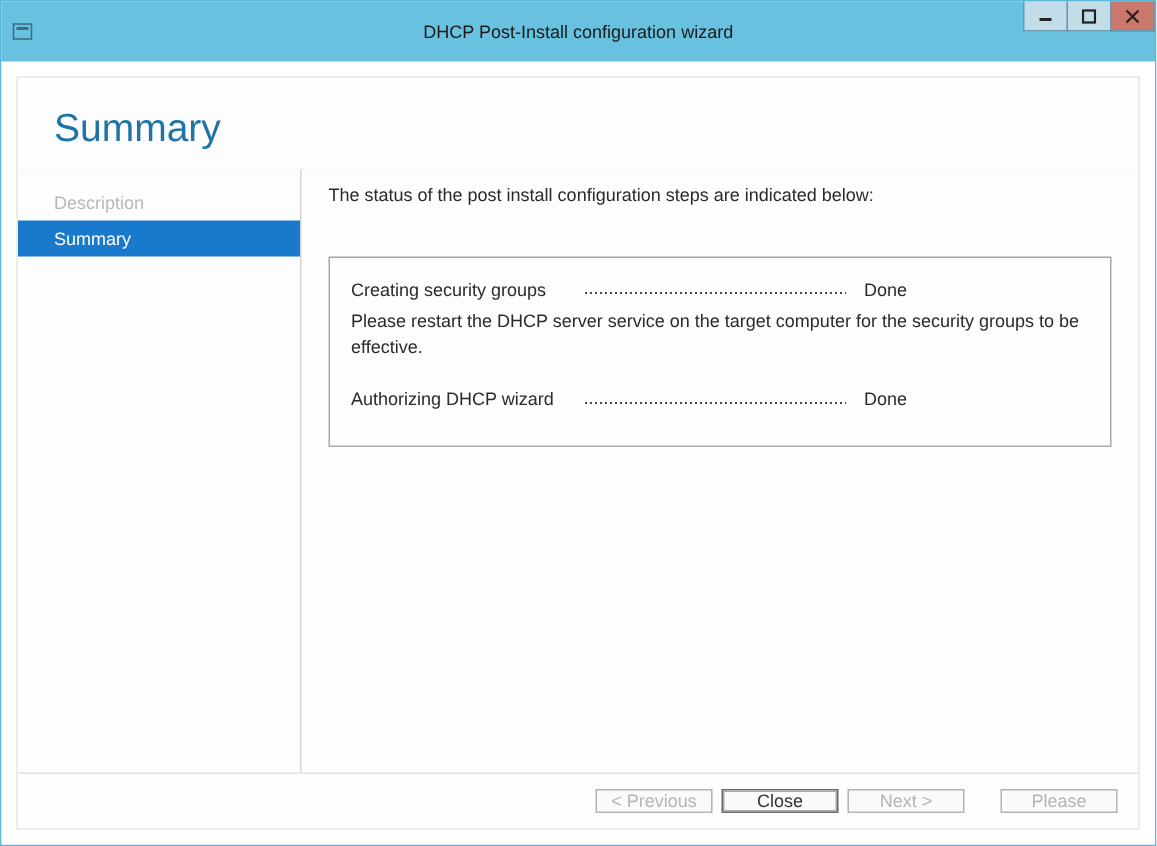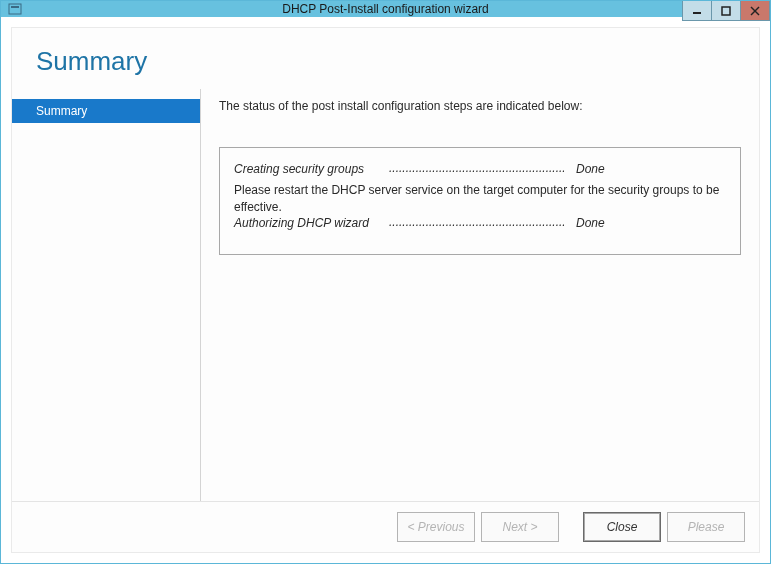--- a/index.html
+++ b/index.html
@@ -12,21 +12,21 @@
     }
     .window {
       width: 771px;
       height: 564px;
       border: 1px solid #5bb7d8;
       background: #ffffff;
       display: flex;
       flex-direction: column;
     }
     .titlebar {
-      height: 16px;
+      height: 40px;
       background: #67c1df;
       display: flex;
       align-items: center;
       position: relative;
     }
     .titlebar-icon {
       width: 16px;
       height: 16px;
       margin-left: 6px;
       display: flex;
@@ -127,21 +127,20 @@
       border: 1px solid #a8a8a8;
       padding: 14px 14px 18px 14px;
       font-size: 12px;
       color: #2a2a2a;
       background: #fdfdfd;
     }
     .status-row {
       display: flex;
       align-items: baseline;
       margin-bottom: 6px;
-      font-style: italic;
     }
     .status-label {
       width: 155px;
       flex-shrink: 0;
     }
     .status-dots {
       flex: 0 0 175px;
       overflow: hidden;
       white-space: nowrap;
       letter-spacing: 0;
@@ -150,40 +149,39 @@
     .status-dots::before {
       content: ".......................................................................................";
       position: absolute;
       bottom: 1px;
       left: 0;
     }
     .status-result {
       padding-left: 12px;
     }
     .status-note {
-      margin: 4px 0 0 0;
+      margin: 4px 0 19px 0;
       line-height: 1.4;
     }
     .footer-region {
       border-top: 1px solid #e4e4e4;
       padding: 10px 14px 10px 14px;
       display: flex;
       justify-content: flex-end;
       gap: 6px;
       background: #fdfdfd;
     }
     .wiz-btn {
       min-width: 78px;
-      height: 30px;
+      height: 16px;
       font-size: 12px;
       border: 1px solid #b4b4b4;
       background: #fafafa;
       color: #333;
       cursor: pointer;
-      font-style: italic;
     }
     .wiz-btn.disabled {
       color: #b4b4b4;
       cursor: default;
     }
     .wiz-btn.primary {
       border: 1px solid #6a6a6a;
       box-shadow: 0 0 0 1px #a8a8a8 inset;
     }
     .gap-after {
@@ -226,20 +224,21 @@
   <div class="content-area">
     <div class="inner-panel">
 
       <div class="header-region">
         <div class="page-heading">Summary</div>
       </div>
 
       <div class="body-region">
 
         <div class="sidebar">
+          <div class="sidebar-item">Description</div>
           <div class="sidebar-item active">Summary</div>
         </div>
 
         <div class="divider"></div>
 
         <div class="main-panel">
           <div class="intro-text">The status of the post install configuration steps are indicated below:</div>
 
           <div class="status-box">
 
@@ -256,21 +255,21 @@
               <span class="status-result">Done</span>
             </div>
 
           </div>
         </div>
 
       </div>
 
       <div class="footer-region">
         <button class="wiz-btn disabled" disabled="">&lt; Previous</button>
+        <button class="wiz-btn primary">Close</button>
         <button class="wiz-btn disabled gap-after" disabled="">Next &gt;</button>
-        <button class="wiz-btn primary">Close</button>
         <button class="wiz-btn disabled" disabled="">Please</button>
       </div>
 
     </div>
   </div>
 
 </div>
 
 </body></html>

